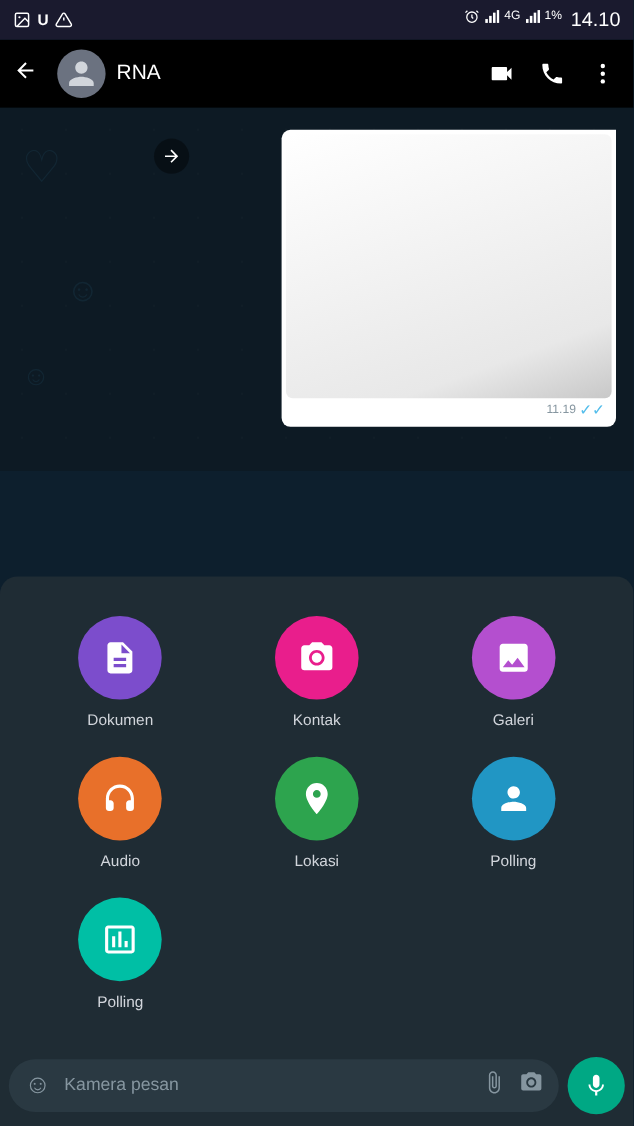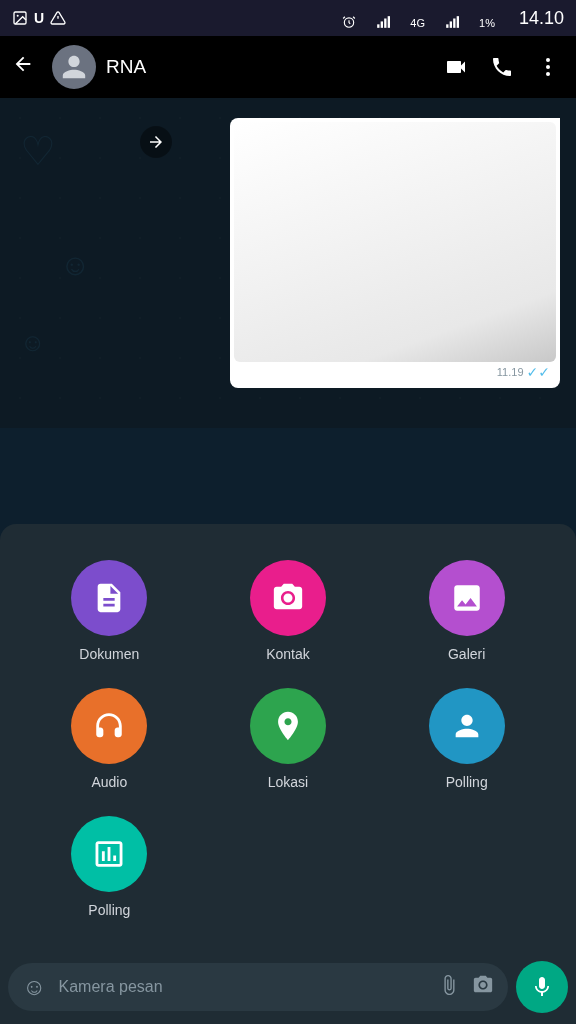--- a/index.html
+++ b/index.html
@@ -28,22 +28,22 @@
     }
 
     .status-left {
       display: flex;
       align-items: center;
       gap: 6px;
     }
 
     .status-right {
       display: flex;
-      align-items: flex-end;
-      gap: 20px;
+      align-items: flex-start;
+      gap: 4px;
       font-size: 13px;
       color: white;
     }
 
     
     #chat-header {
       width: 100%;
       height: 62px;
       background-color: #000000;
       display: flex;
@@ -121,21 +121,21 @@
         radial-gradient(circle, rgba(255,255,255,0.03) 1px, transparent 1px);
       background-size: 40px 40px;
       opacity: 0.5;
     }
 
     
     .message-bubble-out {
       position: absolute;
       right: 16px;
       top: 20px;
-      width: 330px;
+      width: 304px;
       background: white;
       border-radius: 8px 0 8px 8px;
       padding: 4px;
       min-height: 270px;
     }
 
     .message-image-placeholder {
       width: 100%;
       height: 240px;
       background: white;

